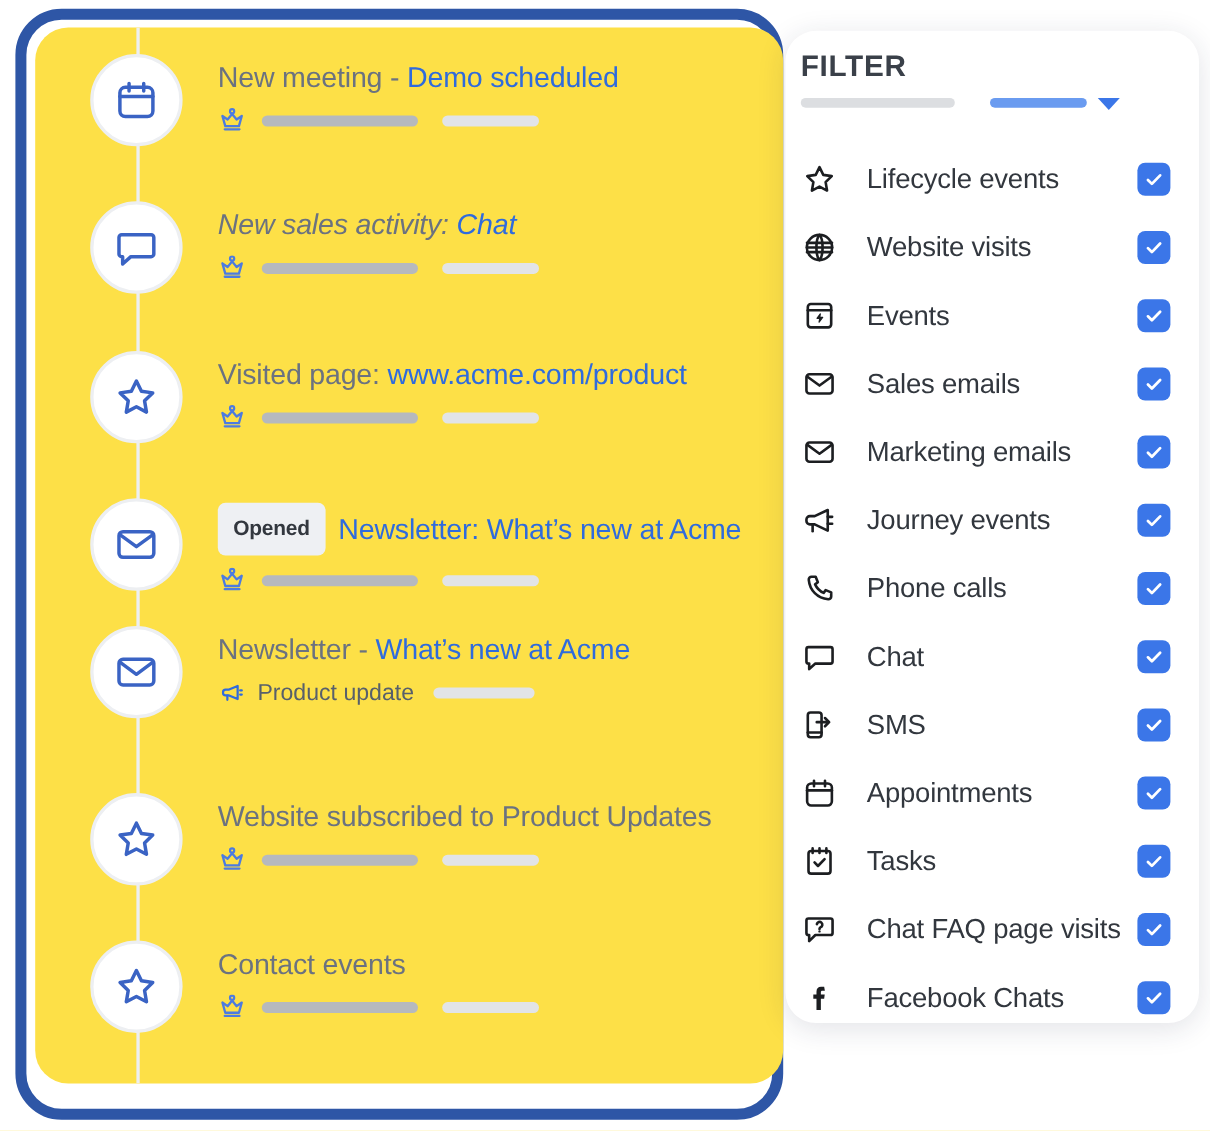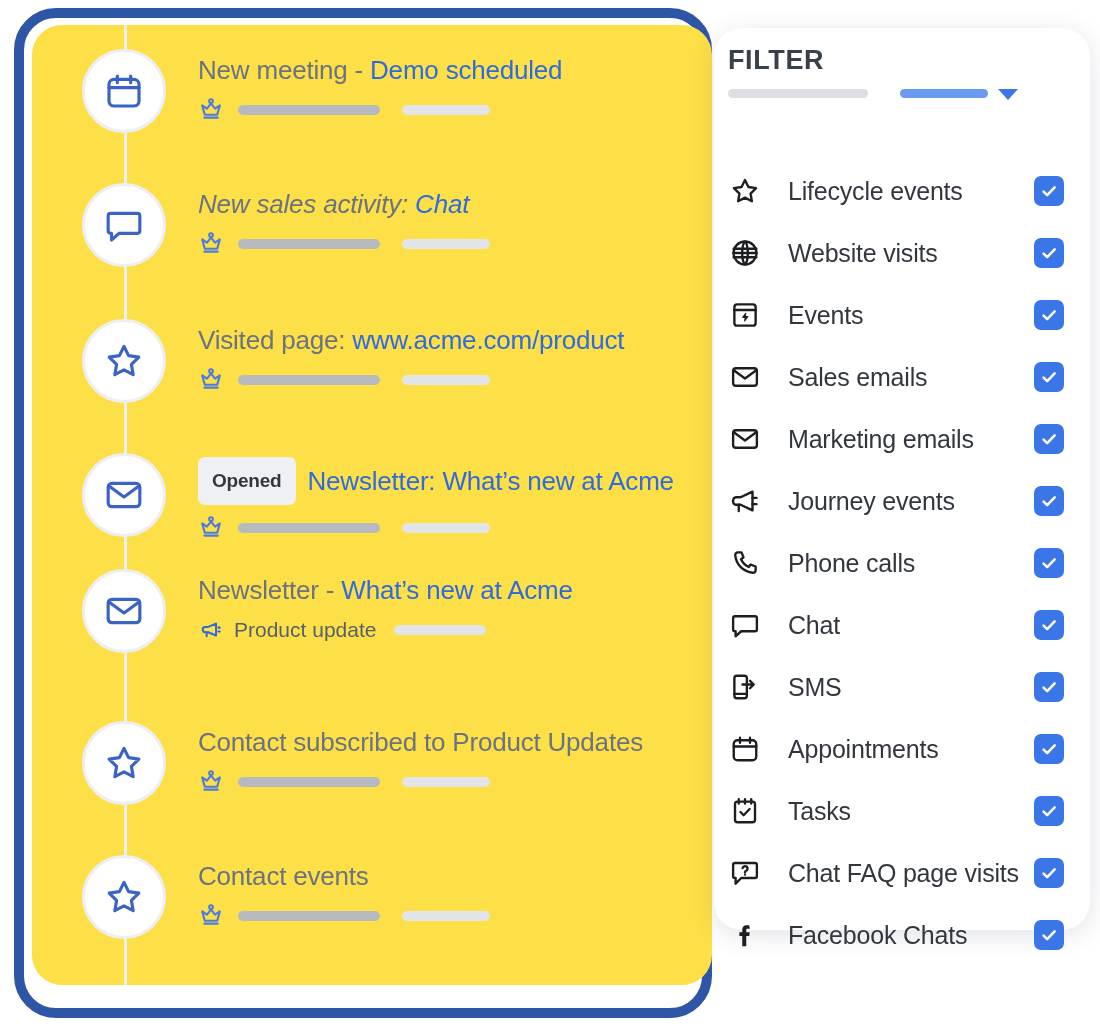--- a/index.html
+++ b/index.html
@@ -166,21 +166,21 @@
     position: absolute; left: 270px; top: 3px;
     width: 0; height: 0;
     border-left: 10px solid transparent;
     border-right: 10px solid transparent;
     border-top: 11px solid #3B76E8;
   }
 
   #filter-list {
     position: absolute;
     left: 0;
-    top: 132px;
+    top: 104px;
     width: 328px;
   }
 
   .f-row {
     position: relative;
     height: 62px;
     display: flex;
     align-items: center;
   }
   .f-icon {
@@ -332,21 +332,21 @@
       </div>
       <div class="tl-item" style="top: 676px;">
         <div class="tl-node">
           <span>
             <svg width="40" height="40" viewBox="0 0 24 24">
               <path d="M12 3.2l2.75 5.6 6.15.9-4.45 4.35 1.05 6.15L12 17.3l-5.5 2.9 1.05-6.15L3.1 9.7l6.15-.9z" fill="none" stroke="#3A63C4" stroke-width="1.9" stroke-linecap="round" stroke-linejoin="round"></path>
             </svg>
           </span>
         </div>
         <div class="tl-body">
-          <div class="tl-title"><span>Contact subscribed to Product Updates</span></div>
+          <div class="tl-title"><span>Website subscribed to Product Updates</span></div>
           <div class="tl-sub">
             <span class="crown-icon"><svg width="26" height="24" viewBox="0 0 24 24">
                 <circle cx="12" cy="3.1" r="1.9" fill="none" stroke="#4C7BE0" stroke-width="2"></circle>
                 <path d="M3.2 7.4l2.6 9.3h12.4l2.6-9.3-4.7 3.3L12 5.6l-4.1 5.1z" fill="none" stroke="#4C7BE0" stroke-width="2.1" stroke-linejoin="round"></path>
                 <path d="M5.3 19.6h13.4" stroke="#4C7BE0" stroke-width="2.1" stroke-linecap="round"></path>
               </svg></span>
             <span class="bar bar-dark"></span>
             <span class="bar bar-light"></span>
           </div>
         </div>

